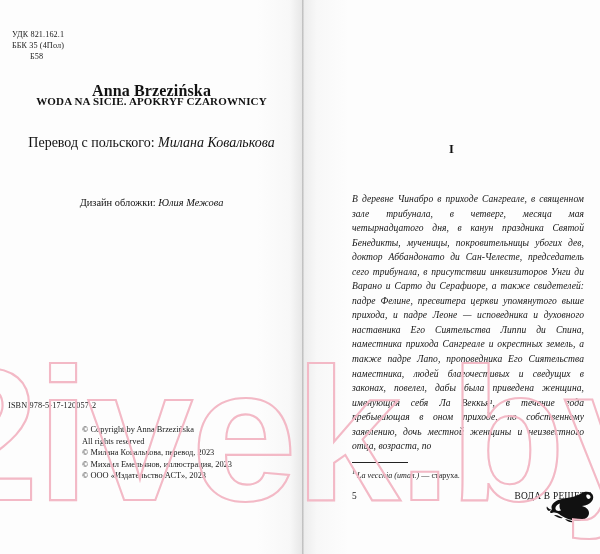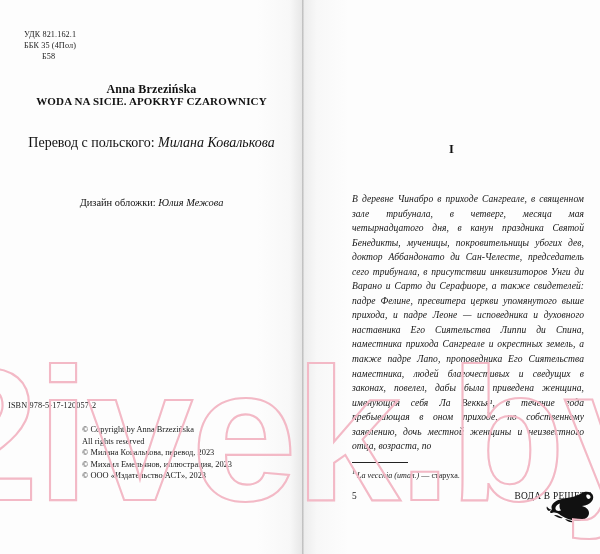--- a/index.html
+++ b/index.html
@@ -71,41 +71,41 @@
     stroke: #f3b9c6;
     stroke-width: 2.1;
     font-family: "Liberation Sans", sans-serif;
     font-weight: 700;
     letter-spacing: -2px;
   }
 
   
   .codes {
     position: absolute;
-    left: 24px;
+    left: 12px;
     top: 29px;
     font-size: 8.2px;
     line-height: 11.2px;
     color: #1a1a1a;
     letter-spacing: 0.1px;
     z-index: 4;
   }
   .codes .indent { padding-left: 18px; }
 
   .block-center {
     position: absolute;
     left: 0;
     width: 303px;
     text-align: center;
     color: #121212;
     z-index: 4;
   }
   .author-line {
     top: 82px;
-    font-size: 12px;
+    font-size: 16px;
     font-weight: 700;
     letter-spacing: 0.15px;
   }
   .book-title {
     top: 95px;
     font-size: 11px;
     font-weight: 700;
     letter-spacing: 0.15px;
   }
   .translator {

